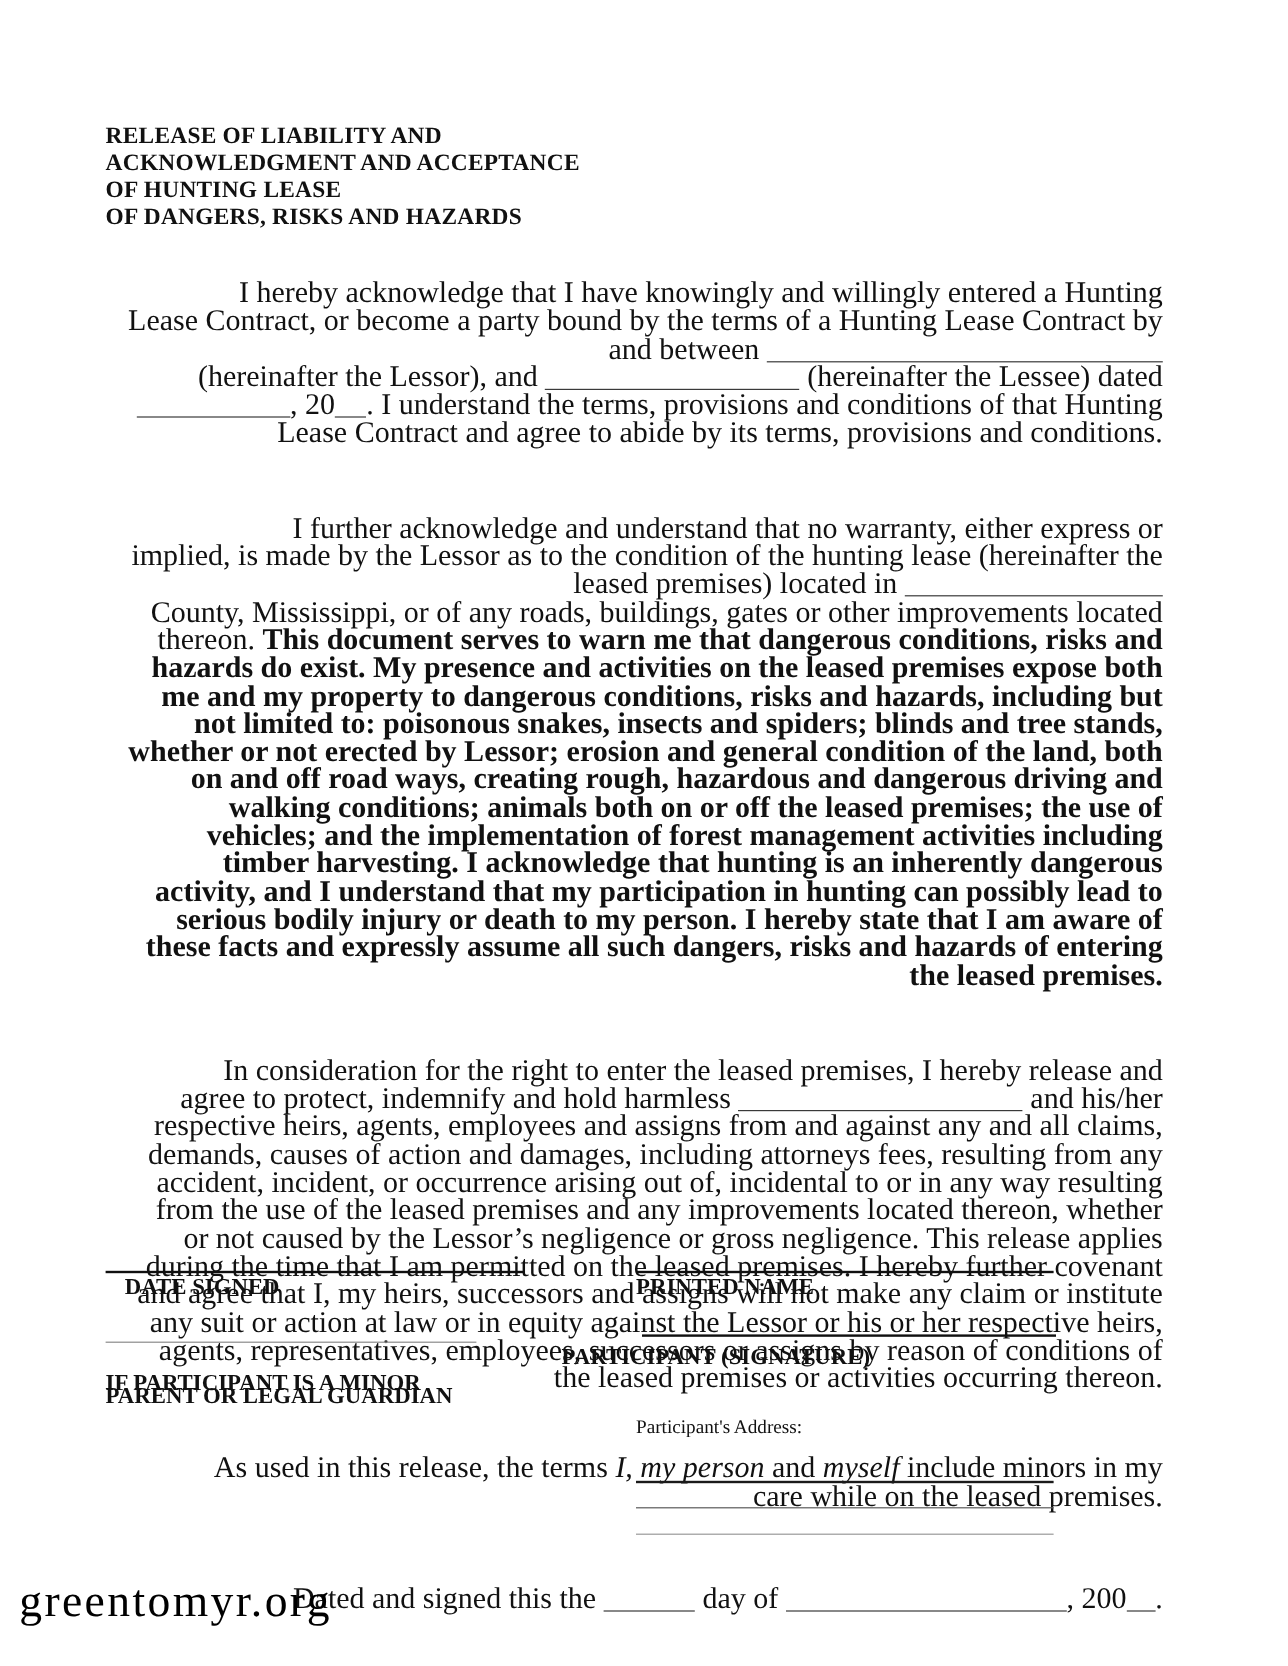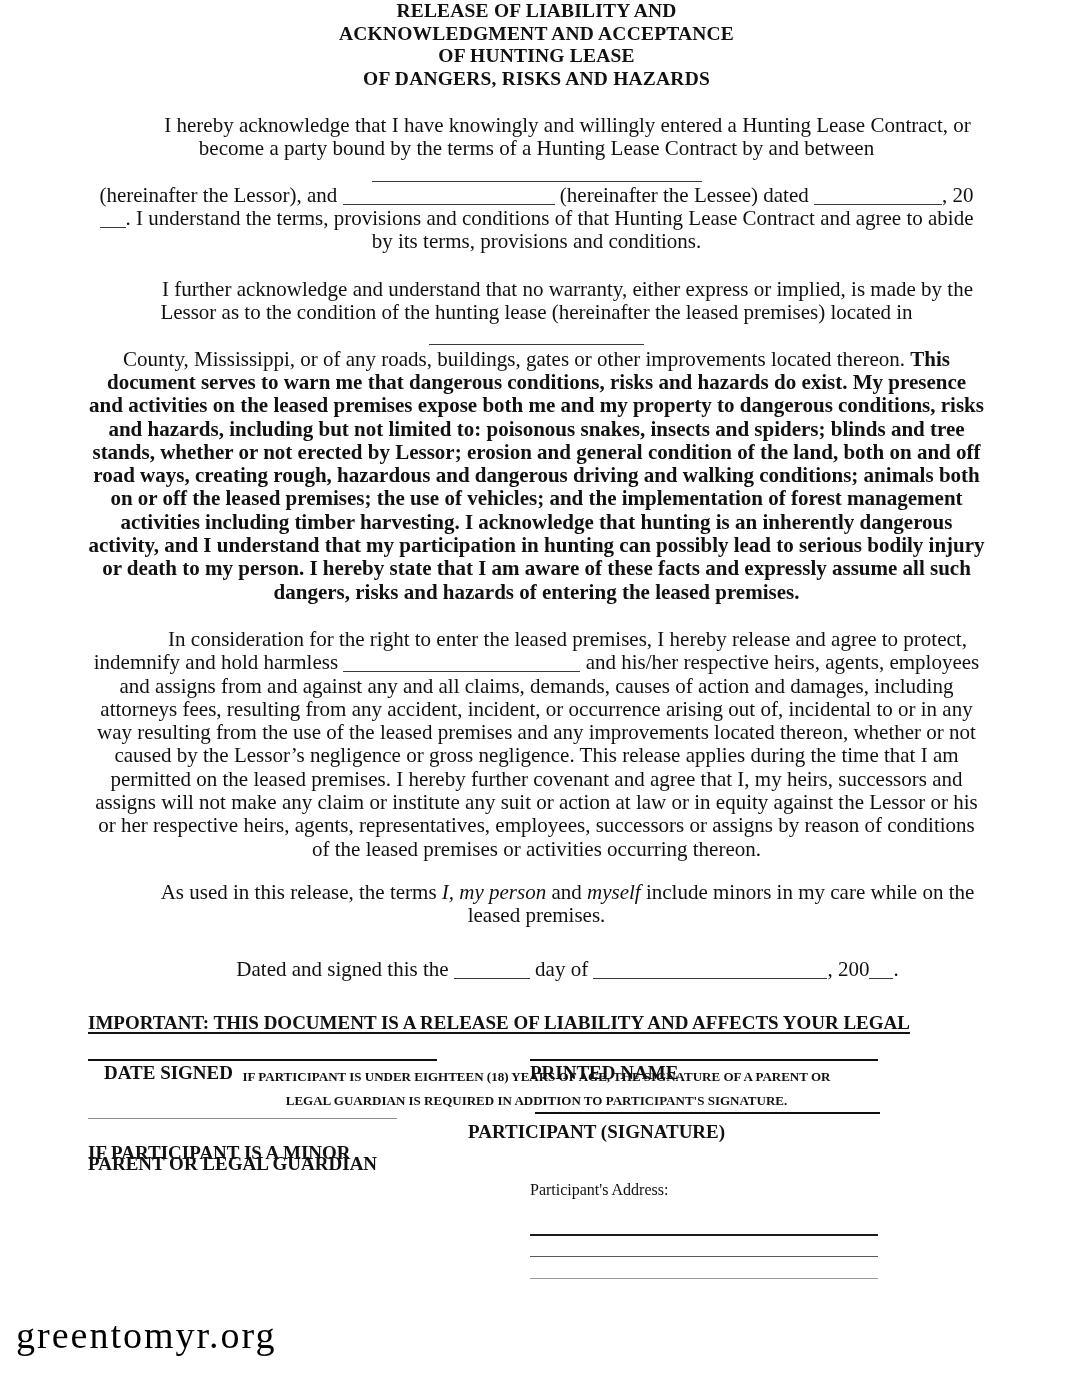--- a/index.html
+++ b/index.html
@@ -18,34 +18,35 @@
   }
   .content {
     position: absolute;
     left: 88px;
     top: 0;
     width: 897px;
   }
 
   
   .doc-title {
-    text-align: center;
+    margin-top: 103px;
+    text-align: left;
     font-weight: bold;
     font-size: 19.5px;
     line-height: 22.5px;
     letter-spacing: 0.2px;
   }
   .doc-title div { white-space: nowrap; }
 
   
   .para {
-    font-size: 21px;
+    font-size: 25px;
     line-height: 23.3px;
-    text-align: center;
-    margin: 0;
+    text-align: right;
+    margin: 16px;
   }
   .para .indent { display: inline-block; width: 62px; }
   .gap-24 { height: 24px; }
   .gap-20 { height: 20px; }
   .gap-30 { height: 30px; }
 
   .b { font-weight: bold; }
   .i { font-style: italic; }
 
   

